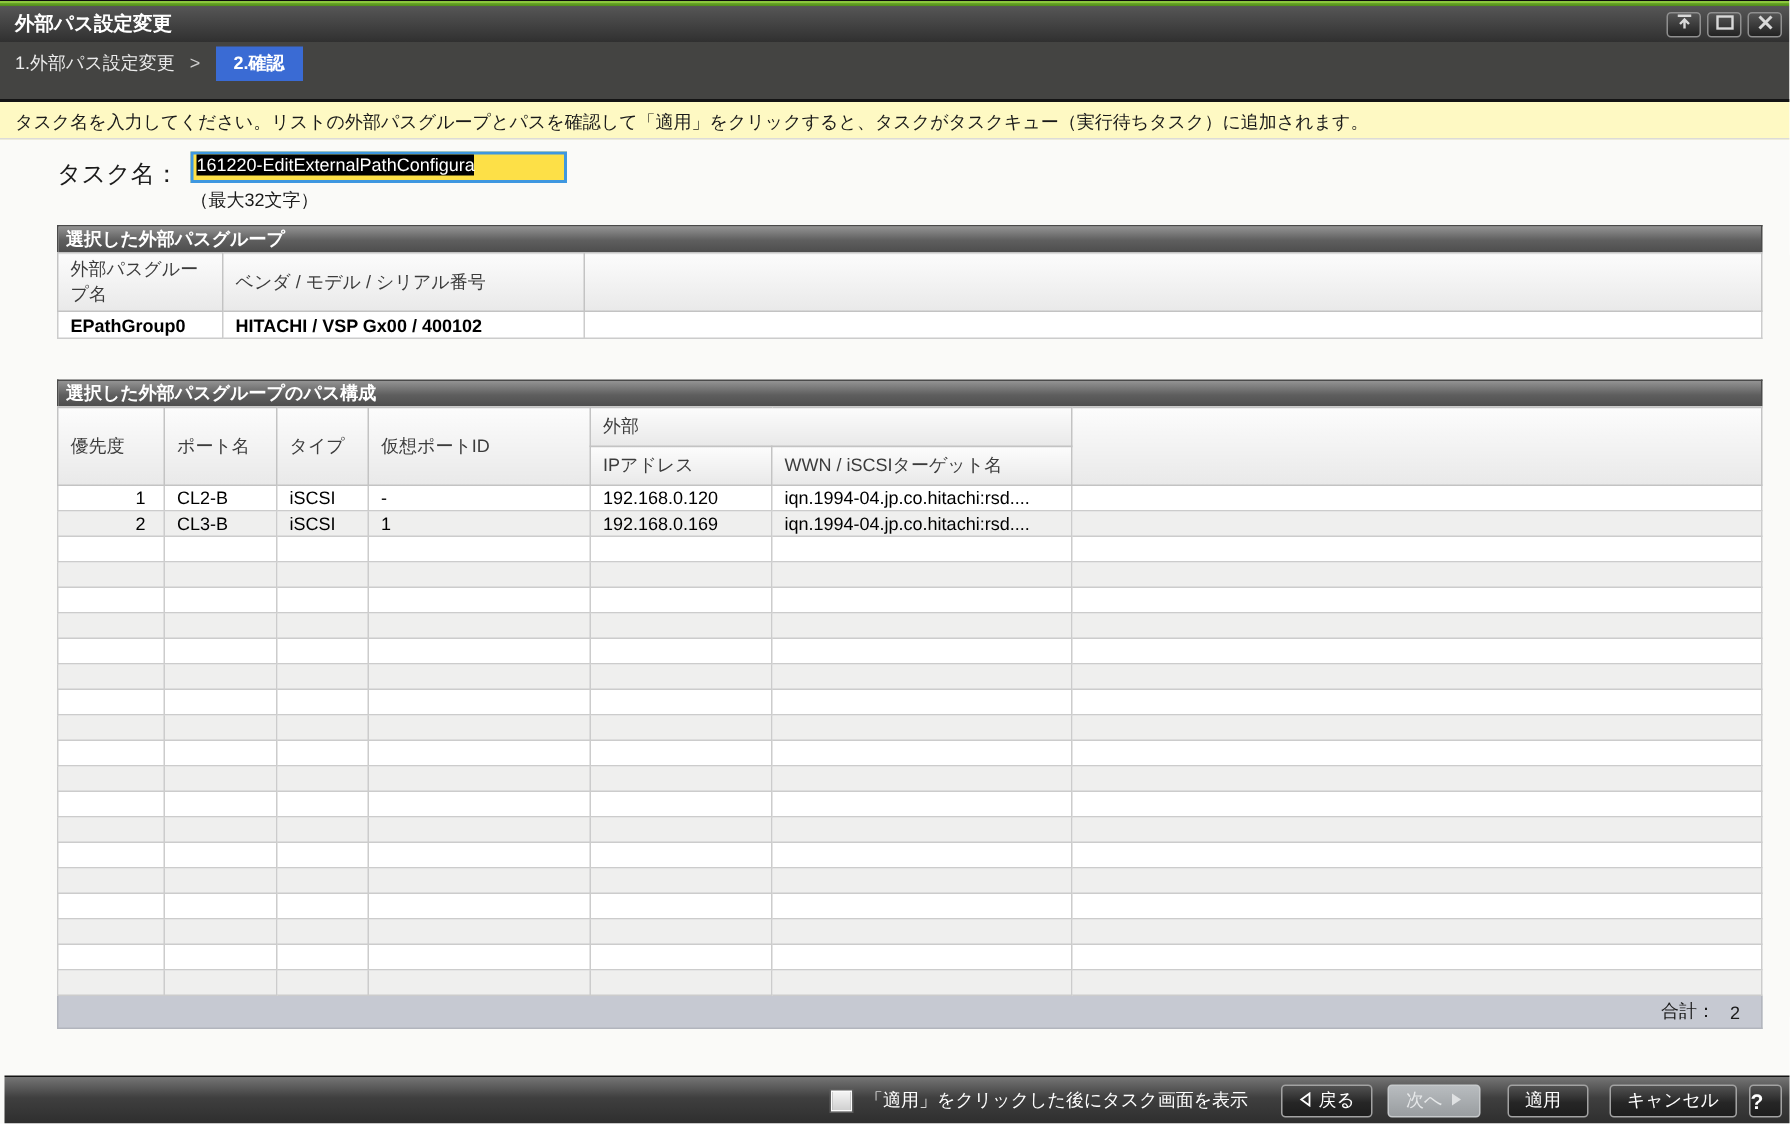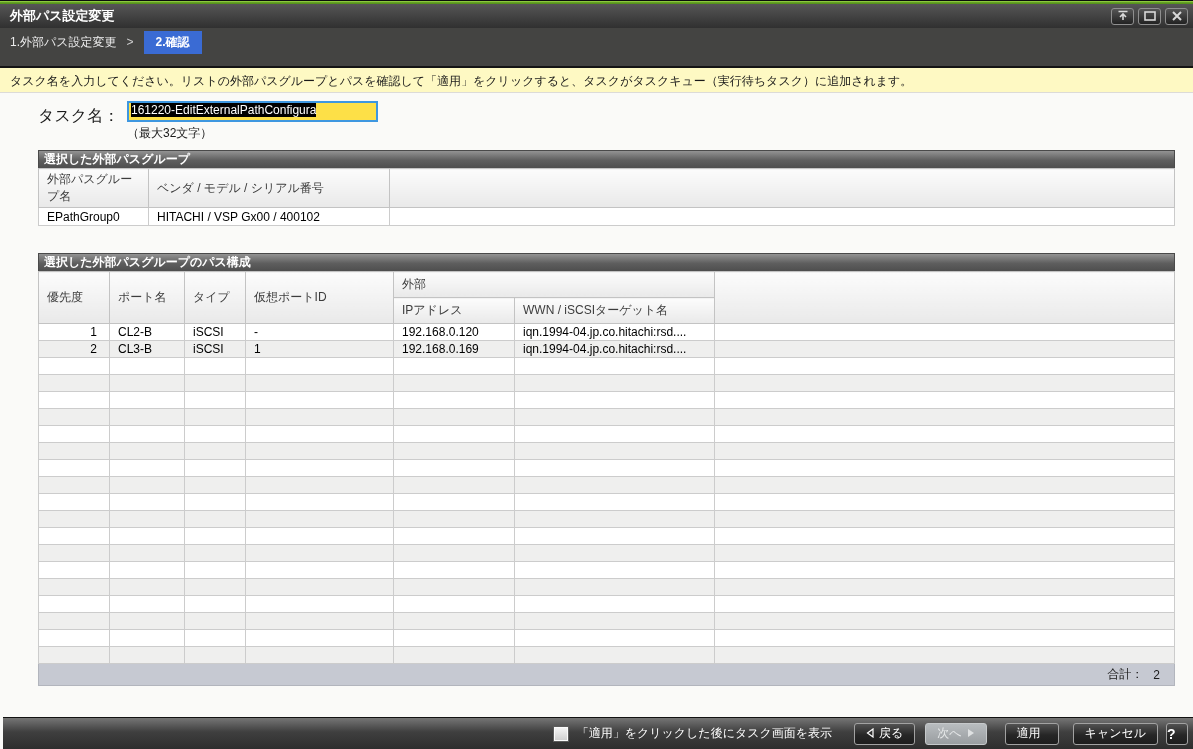--- a/index.html
+++ b/index.html
@@ -53,21 +53,21 @@
     color:#fff; font-size:12px; font-weight:bold;
   }
   table { border-collapse:collapse; table-layout:fixed; width:100%; background:#fff; font-size:12px; }
   th {
     background:linear-gradient(#fcfcfc,#e9e9e9); color:#3c3c3c; font-weight:normal;
     text-align:left; border:1px solid #c3c3c3; padding:2px 8px; vertical-align:middle;
   }
   .tb1 th { height:29px; }
   .tb2 th { height:26px; }
   td { border:1px solid #cccccc; padding:1px 8px; height:17px; color:#000; white-space:nowrap; overflow:hidden; }
-  .tb1 td { height:18px; }
+  .tb1 td { height:18px;font-weight:bold; }
   tbody tr:nth-child(even) td { background:#efefee; }
   td.num { text-align:right; padding-right:12px; }
   .table-footer {
     height:22px; background:#c6c9d2; border:1px solid #b2b5bd; border-top:0;
     display:flex; align-items:center; justify-content:flex-end;
     font-size:12px; color:#1a1a1a; padding-right:14px;
   }
   .table-footer .tl { margin-right:10px; }
   
   .bottom-bar {

